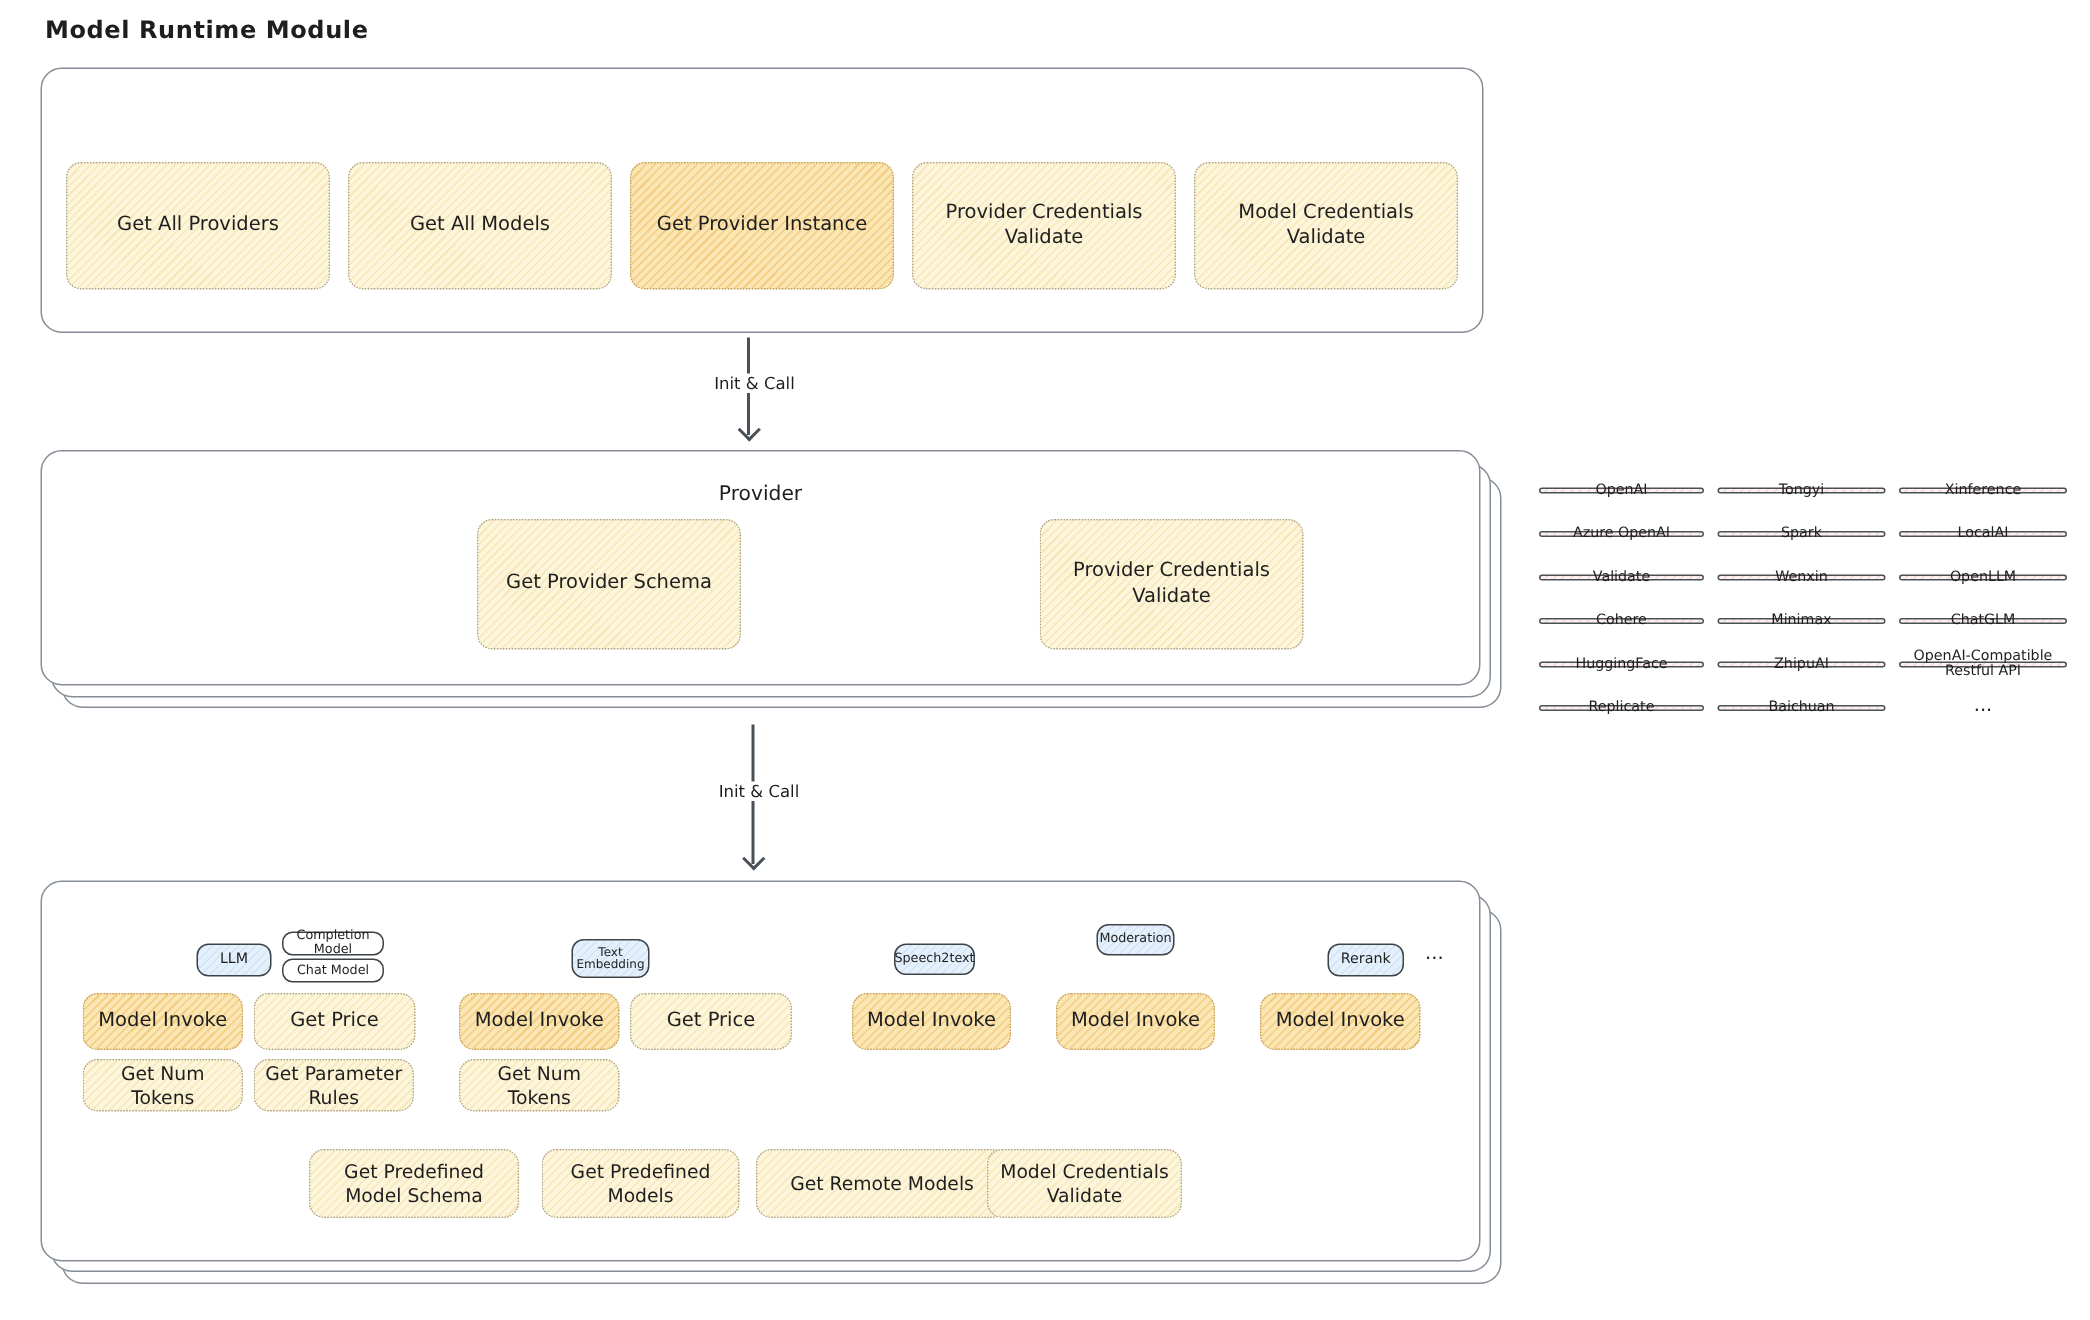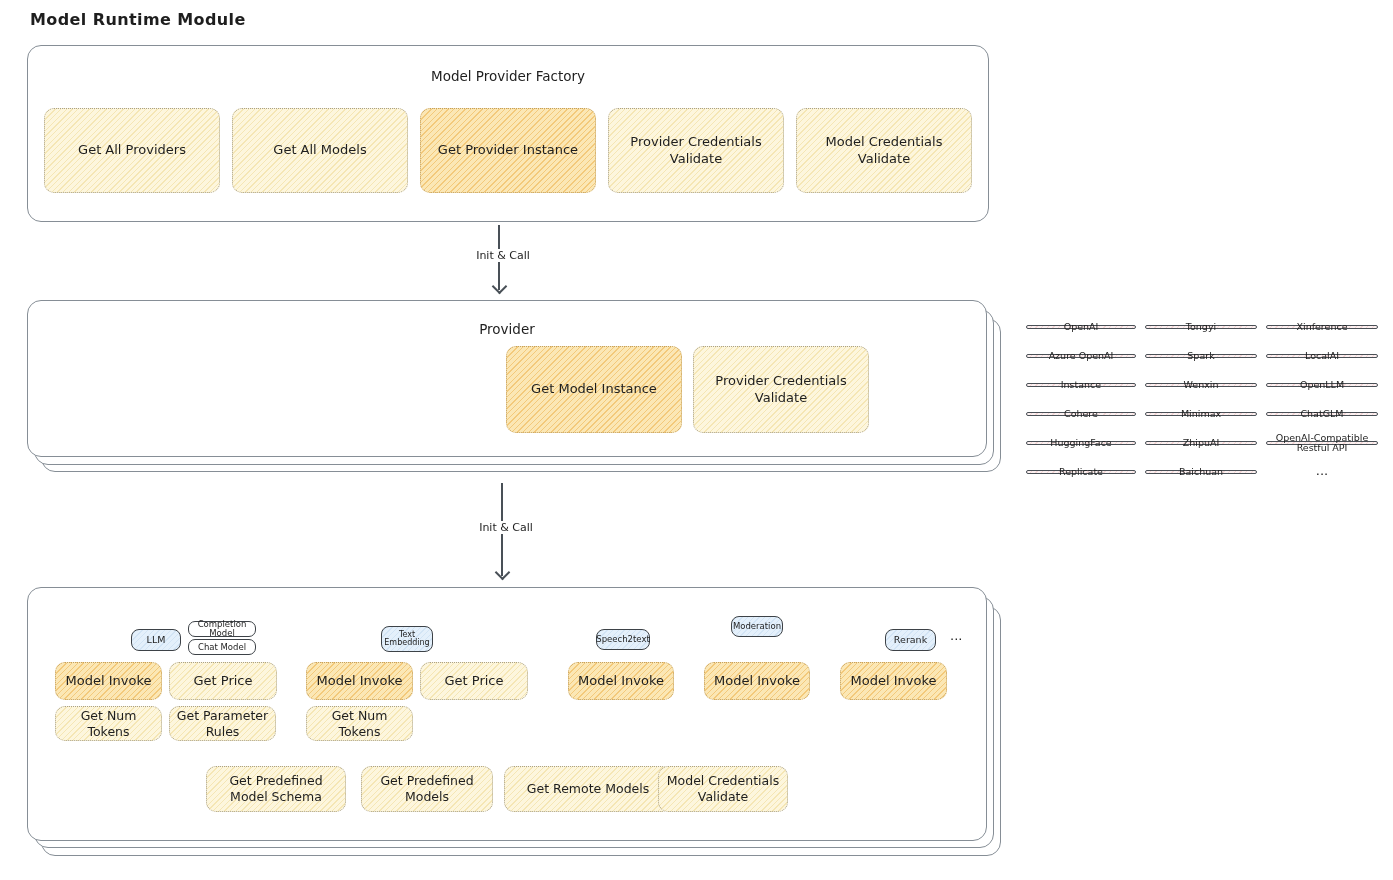--- a/index.html
+++ b/index.html
@@ -36,47 +36,46 @@
   .arrow-label{position:absolute;text-align:center;font-size:11px;background:#ffffff;padding:0 3px;}
 </style>
 </head>
 <body>
 
 <div class="canvas">
 
   <div class="page-title">Model Runtime Module</div>
 
   <div class="panel" style="left:27px;top:45px;width:960px;height:175px;">
-    <div class="panel-title" style="top:22px;">Model Provider Factory</div>
     <div class="method cream" style="left:16px;top:62px;width:176px;height:85px;">Get All Providers</div>
     <div class="method cream" style="left:204px;top:62px;width:176px;height:85px;">Get All Models</div>
     <div class="method hl" style="left:392px;top:62px;width:176px;height:85px;">Get Provider Instance</div>
     <div class="method cream" style="left:580px;top:62px;width:176px;height:85px;">Provider Credentials Validate</div>
     <div class="method cream" style="left:768px;top:62px;width:176px;height:85px;">Model Credentials Validate</div>
   </div>
 
   <div class="arrow" style="left:498px;top:225px;height:65px;"></div>
   <div class="arrow-label" style="left:455px;top:249px;width:90px;">Init &amp; Call</div>
 
   <div class="stack-layer" style="left:41px;top:318px;width:958px;height:152px;"></div>
   <div class="stack-layer" style="left:34px;top:309px;width:958px;height:154px;"></div>
   <div class="panel" style="left:27px;top:300px;width:958px;height:155px;">
     <div class="panel-title" style="top:20px;">Provider</div>
-    <div class="method hl" style="left:478px;top:45px;width:176px;height:87px;">Get Model Instance</div>
+    <div class="method cream" style="left:290px;top:45px;width:176px;height:87px;">Get Provider Schema</div>
     <div class="method cream" style="left:665px;top:45px;width:176px;height:87px;">Provider Credentials Validate</div>
   </div>
 
   <div class="provider-grid">
     <div class="chip">OpenAI</div>
     <div class="chip">Tongyi</div>
     <div class="chip">Xinference</div>
     <div class="chip">Azure OpenAI</div>
     <div class="chip">Spark</div>
     <div class="chip">LocalAI</div>
-    <div class="chip">Instance</div>
+    <div class="chip">Validate</div>
     <div class="chip">Wenxin</div>
     <div class="chip">OpenLLM</div>
     <div class="chip">Cohere</div>
     <div class="chip">Minimax</div>
     <div class="chip">ChatGLM</div>
     <div class="chip">HuggingFace</div>
     <div class="chip">ZhipuAI</div>
     <div class="chip">OpenAI-Compatible Restful API</div>
     <div class="chip">Replicate</div>
     <div class="chip">Baichuan</div>

